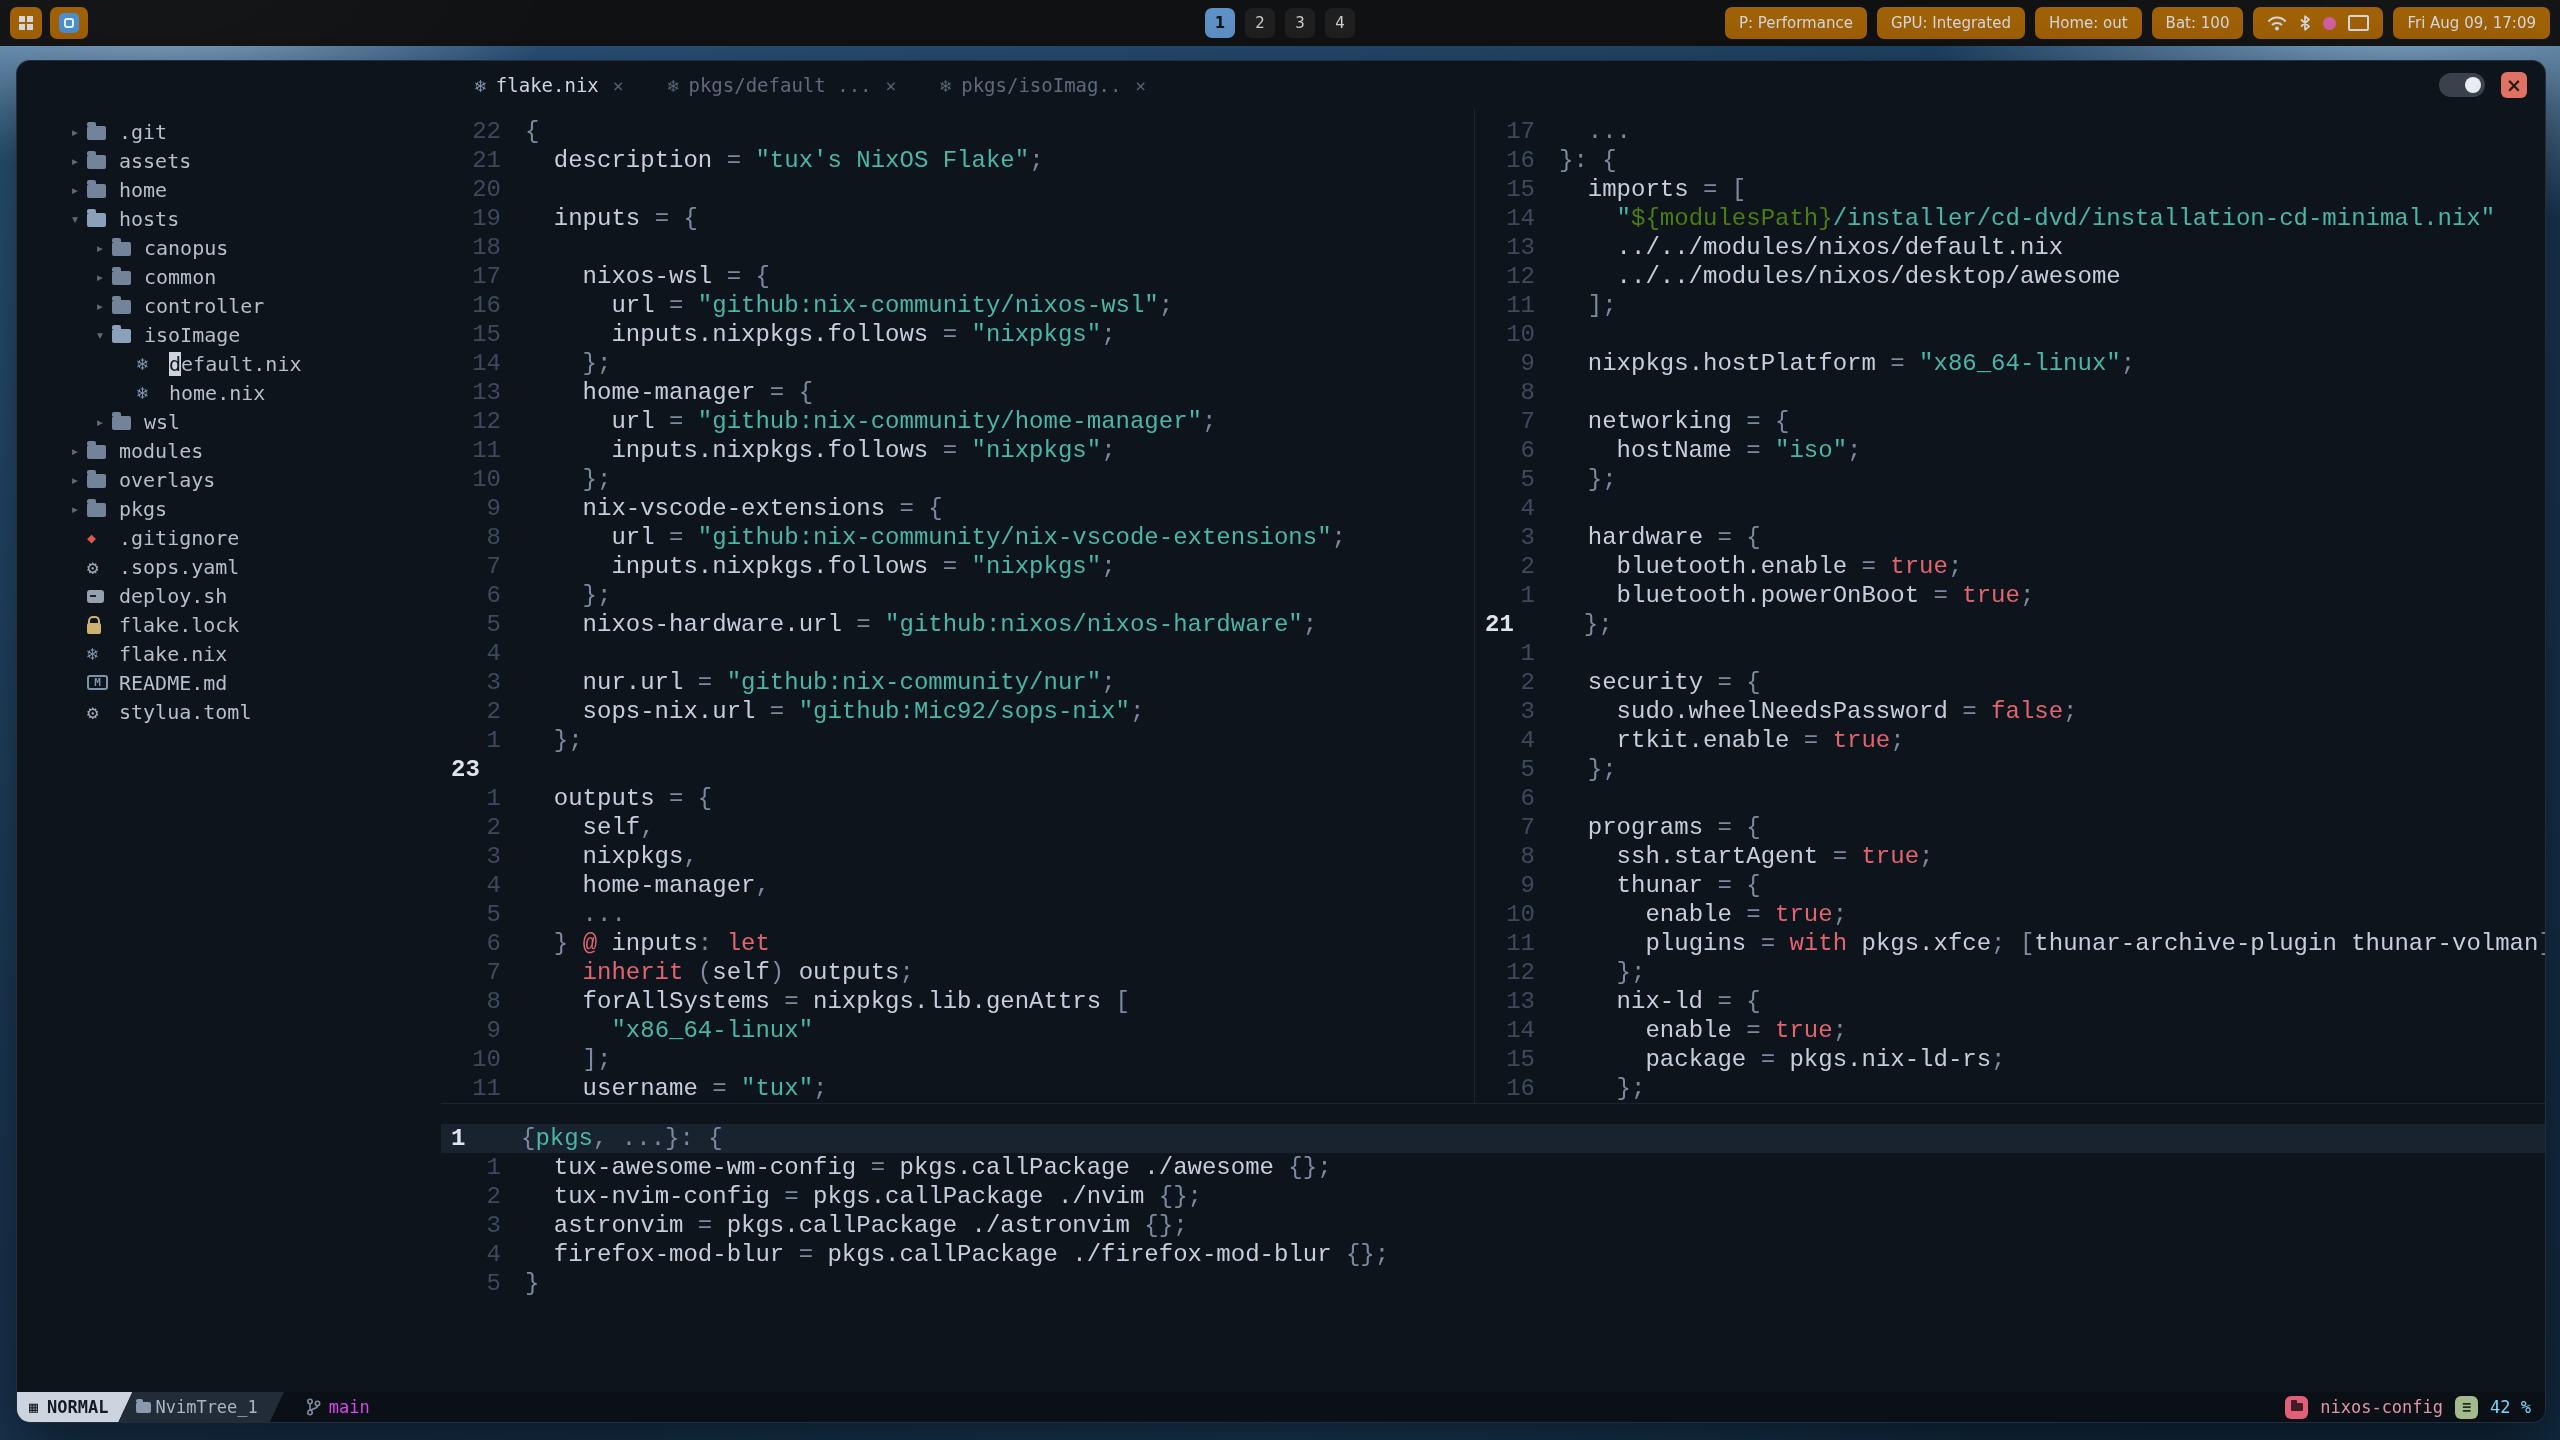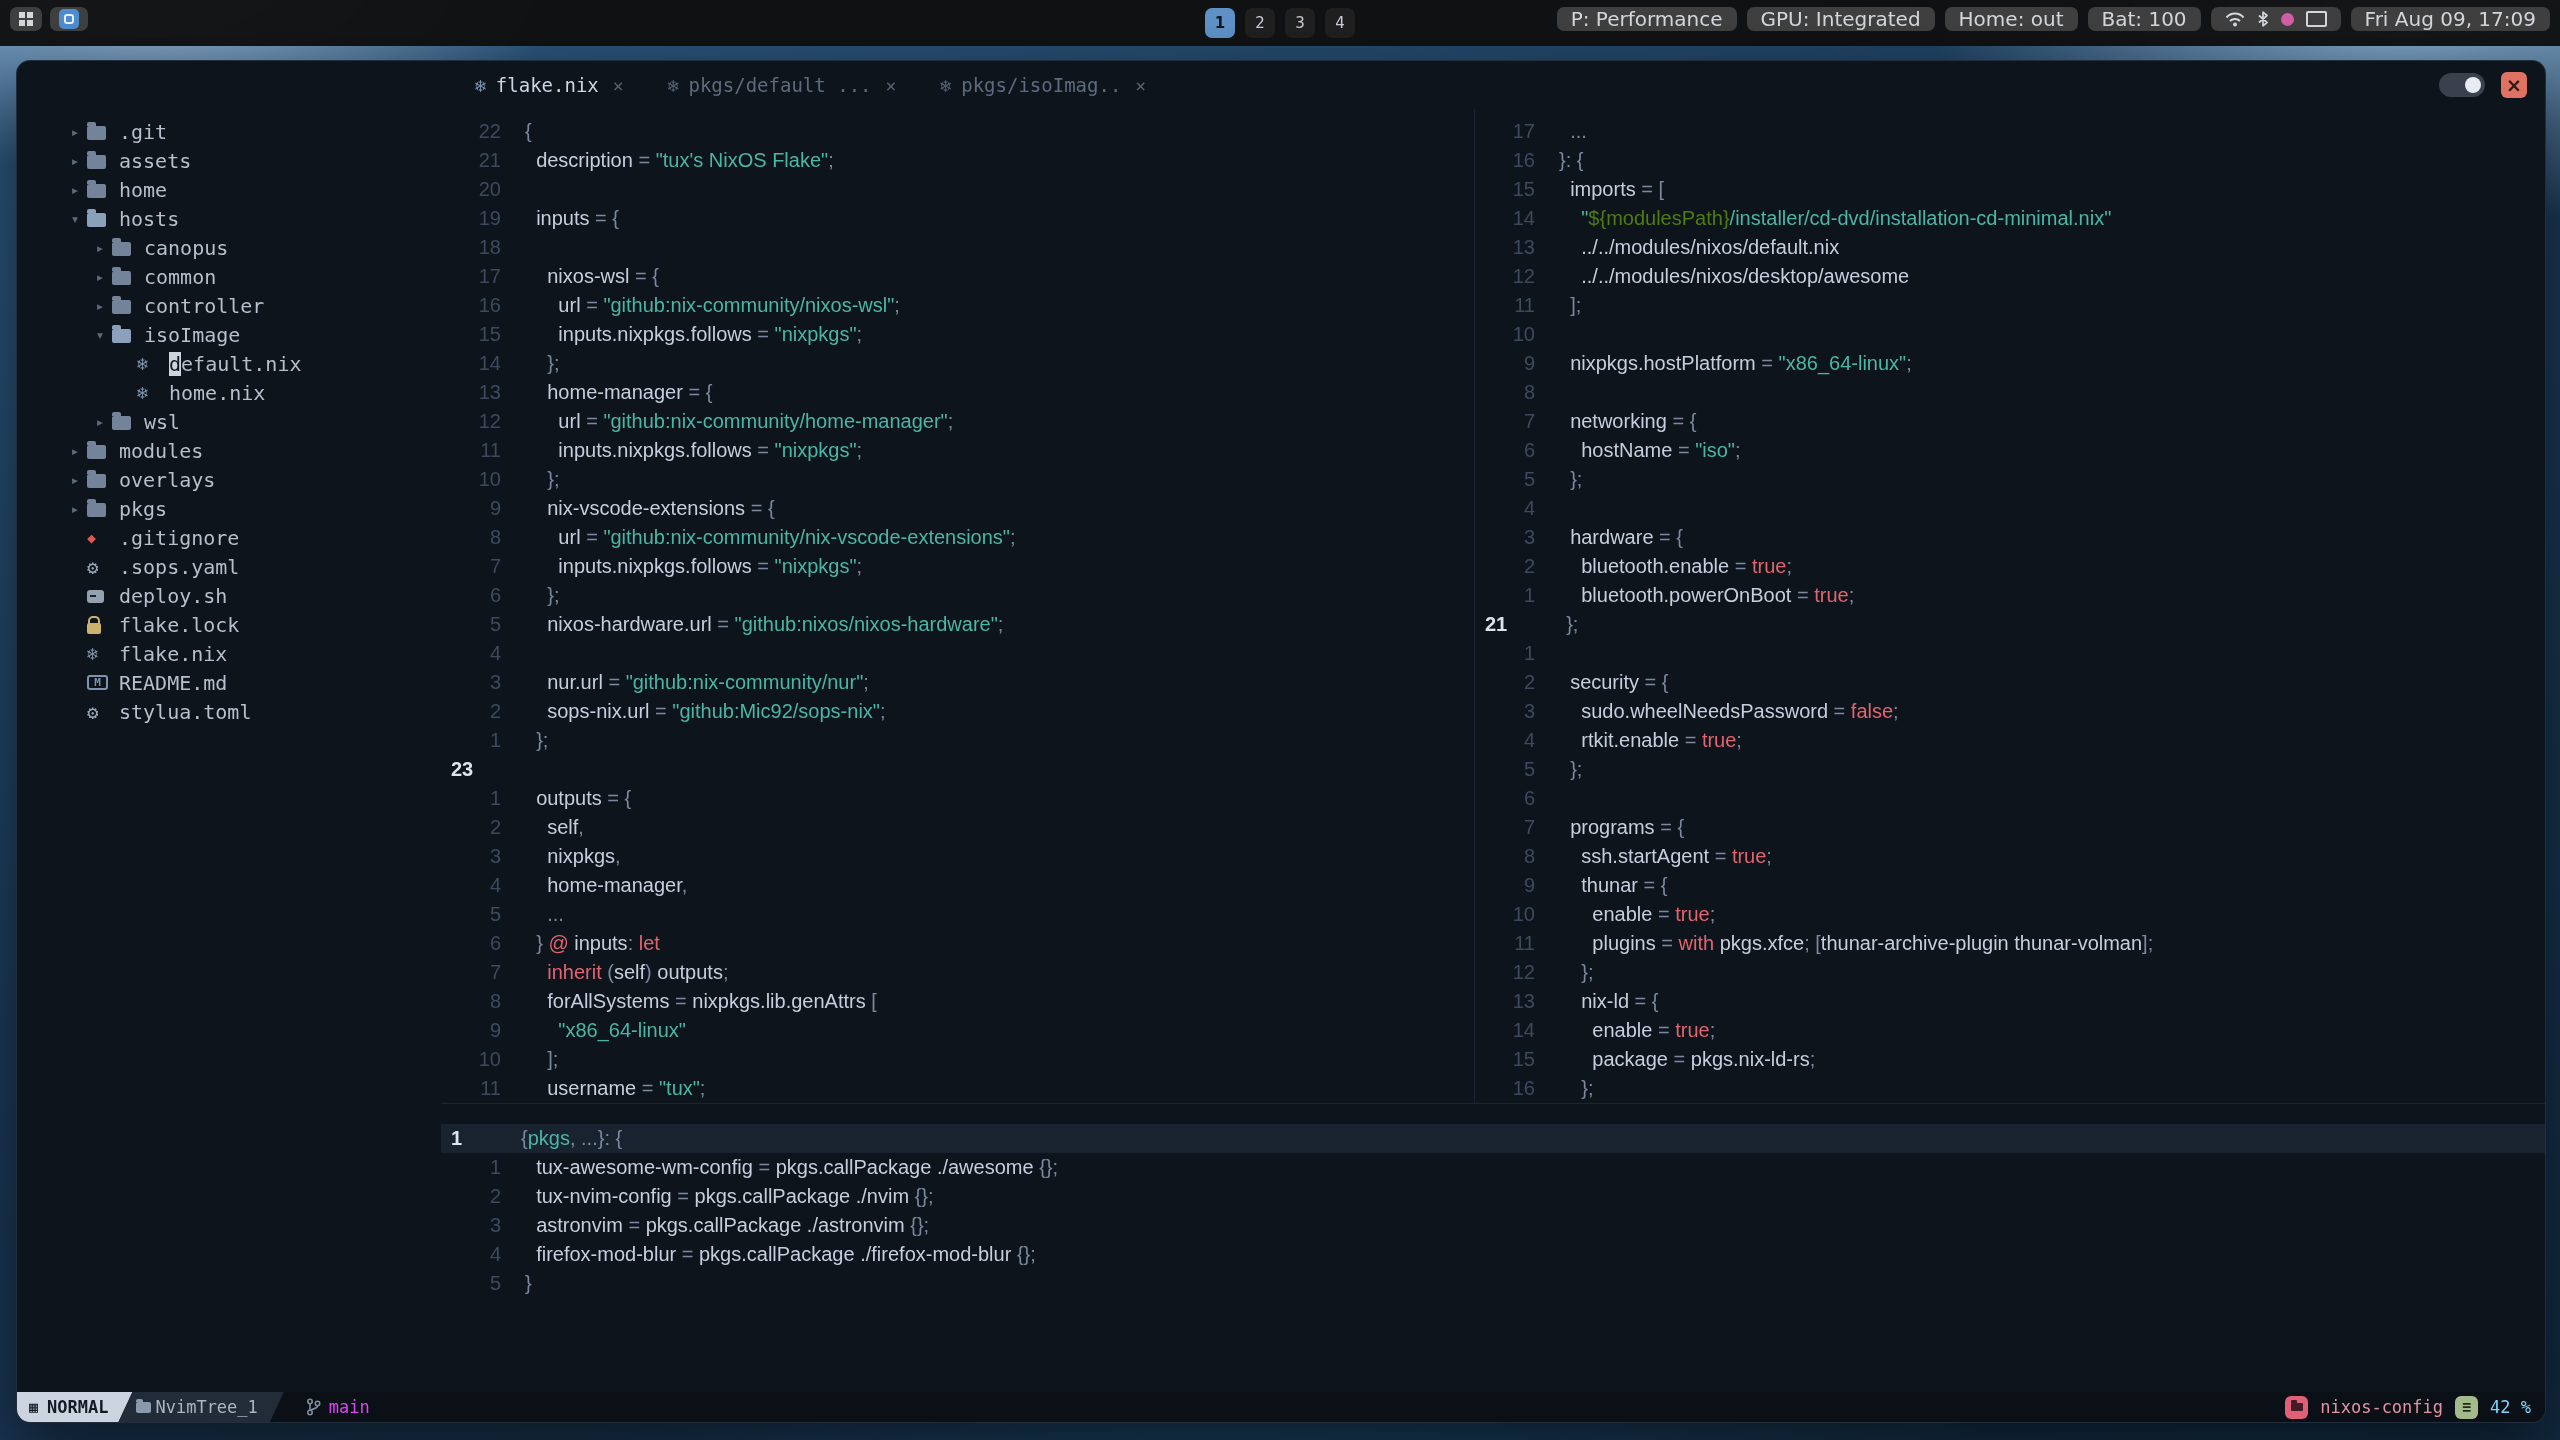--- a/index.html
+++ b/index.html
@@ -8,22 +8,22 @@
       radial-gradient(700px 340px at 6% -2%, #a7c6e2 0%, rgba(167,198,226,0) 60%),
       radial-gradient(800px 380px at 94% 0%, #8fb7d8 0%, rgba(143,183,216,0) 60%),
       radial-gradient(1200px 600px at 50% 115%, #1d4a6e 0%, rgba(29,74,110,0) 70%),
       linear-gradient(160deg,#2e5a82 0%,#1b3a58 45%,#122a40 100%);}
 
   
   .topbar{position:absolute;top:0;left:0;right:0;height:46px;background:rgba(16,16,16,.96);}
   .tb-left{position:absolute;left:10px;top:7px;display:flex;gap:8px;align-items:center;}
   .tb-center{position:absolute;left:50%;top:8px;transform:translateX(-50%);display:flex;gap:10px;}
   .tb-right{position:absolute;right:10px;top:7px;display:flex;gap:10px;align-items:center;}
-  .chip{background:#404040;border-radius:7px;height:24px;display:flex;align-items:center;
-        padding:0 14px;color:#d6dadf;font-size:20px;white-space:nowrap;gap:10px;}
+  .chip{background:#a16207;border-radius:7px;height:32px;display:flex;align-items:center;
+        padding:0 14px;color:#d6dadf;font-size:15px;white-space:nowrap;gap:10px;}
   .icon-chip{padding:0 9px;}
   .grid-icon{display:block;width:14px;height:14px;position:relative;}
   .grid-icon::before{content:"";position:absolute;left:0;top:0;width:6px;height:6px;background:#d6dadf;
         box-shadow:8px 0 0 #d6dadf,0 8px 0 #d6dadf,8px 8px 0 #d6dadf;}
   .app-logo{display:block;width:20px;height:20px;border-radius:5px;background:#4d8fd1;position:relative;}
   .app-logo::after{content:"";position:absolute;left:5px;top:5px;width:10px;height:10px;border:2px solid #eaf2fa;border-radius:3px;box-sizing:border-box;}
   .ws{width:30px;height:30px;border-radius:7px;background:#202020;color:#cdd1d6;
       display:flex;align-items:center;justify-content:center;font-size:15px;}
   .ws.active{background:#5f93c8;color:#10161d;font-weight:bold;}
   .icons-chip{gap:12px;}
@@ -72,21 +72,21 @@
   .lockicon::before{content:"";position:absolute;top:-7px;left:1px;width:8px;height:8px;
        border:2px solid #cdb26e;border-bottom:none;border-radius:5px 5px 0 0;box-sizing:border-box;width:12px;}
   .mdicon{width:21px;height:15px;border:2px solid #7e93ab;border-radius:3px;color:#7e93ab;
        font-size:11px;font-weight:bold;display:flex;align-items:center;justify-content:center;box-sizing:border-box;}
   .tlabel{margin-left:6px;white-space:pre;}
   .cursor{background:#ccd4df;color:#10161d;}
 
   
   .editors{flex:1;display:flex;flex-direction:column;min-width:0;}
   .panes{display:flex;height:994px;flex:none;min-width:0;}
-  .pane{font-family:Liberation Sans, sans-serif;font-size:20px;line-height:29px;overflow:hidden;}
+  .pane{font-family:Liberation Mono, monospace;font-size:24px;line-height:29px;overflow:hidden;}
   .pane-left{width:1033px;flex:none;padding-top:8px;border-right:1px solid #1b2431;}
   .pane-right{flex:1;padding-top:8px;}
   .pane-bottom{flex:1;border-top:1px solid #1b2431;padding-top:20px;}
   .cl{display:flex;height:29px;}
   .cl.curline{background:#19222f;}
   .ln{width:60px;flex:none;text-align:right;padding-right:14px;color:#3d4a5d;}
   .ln.cur{color:#dde4ee;text-align:left;padding-left:10px;padding-right:0;font-weight:bold;}
   .code{margin-left:10px;white-space:pre;}
   .tk-t,.tk-i{color:#c6cede;}
   .tk-p{color:#7b8aa1;}

